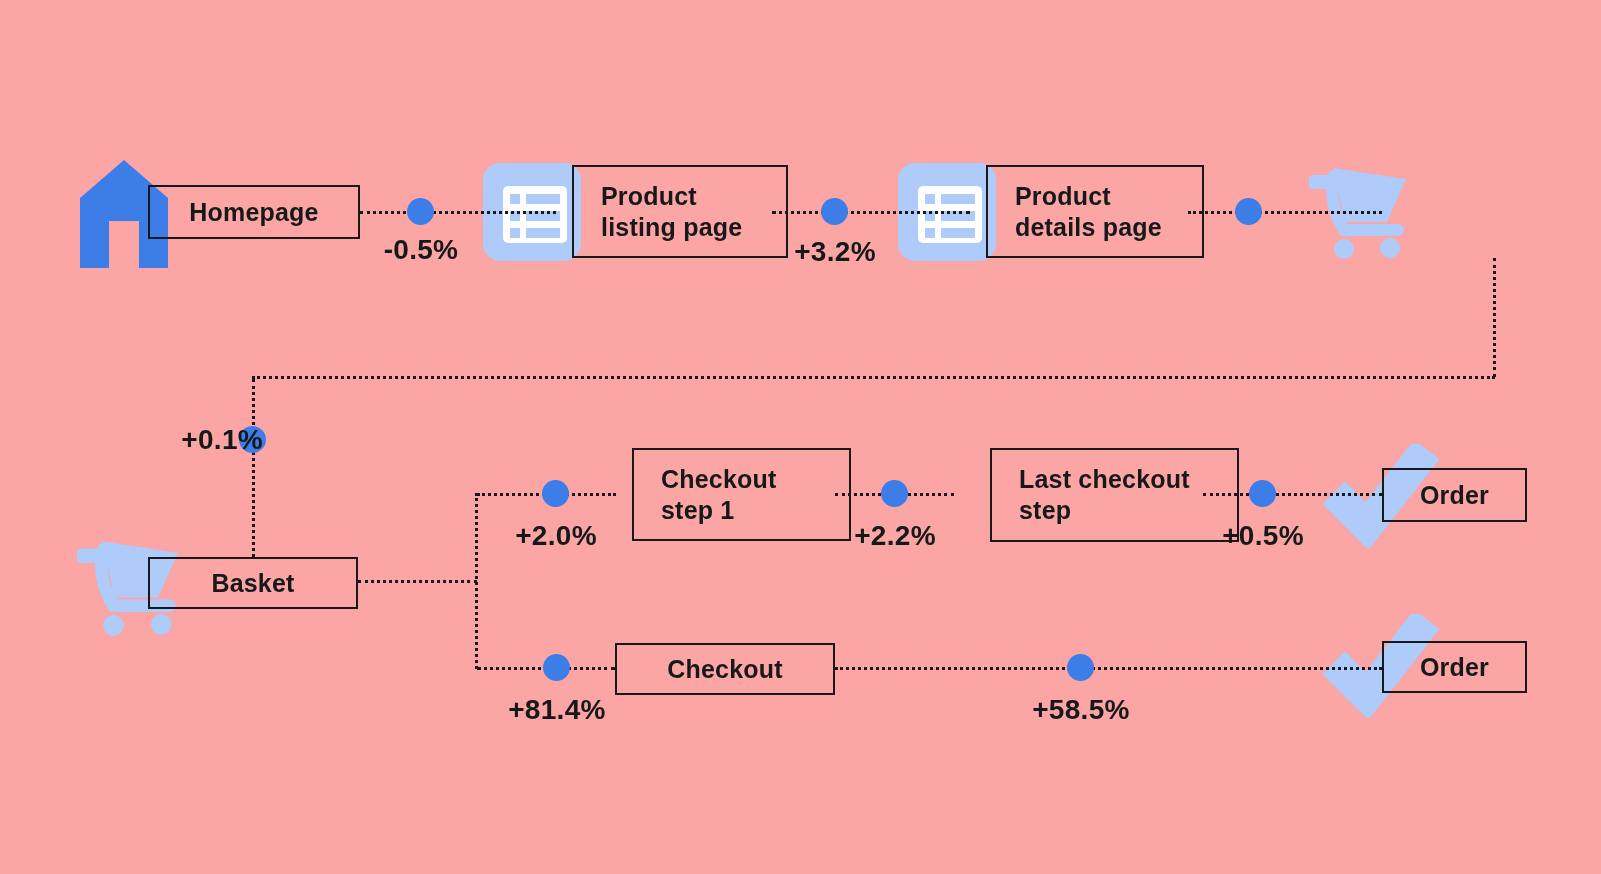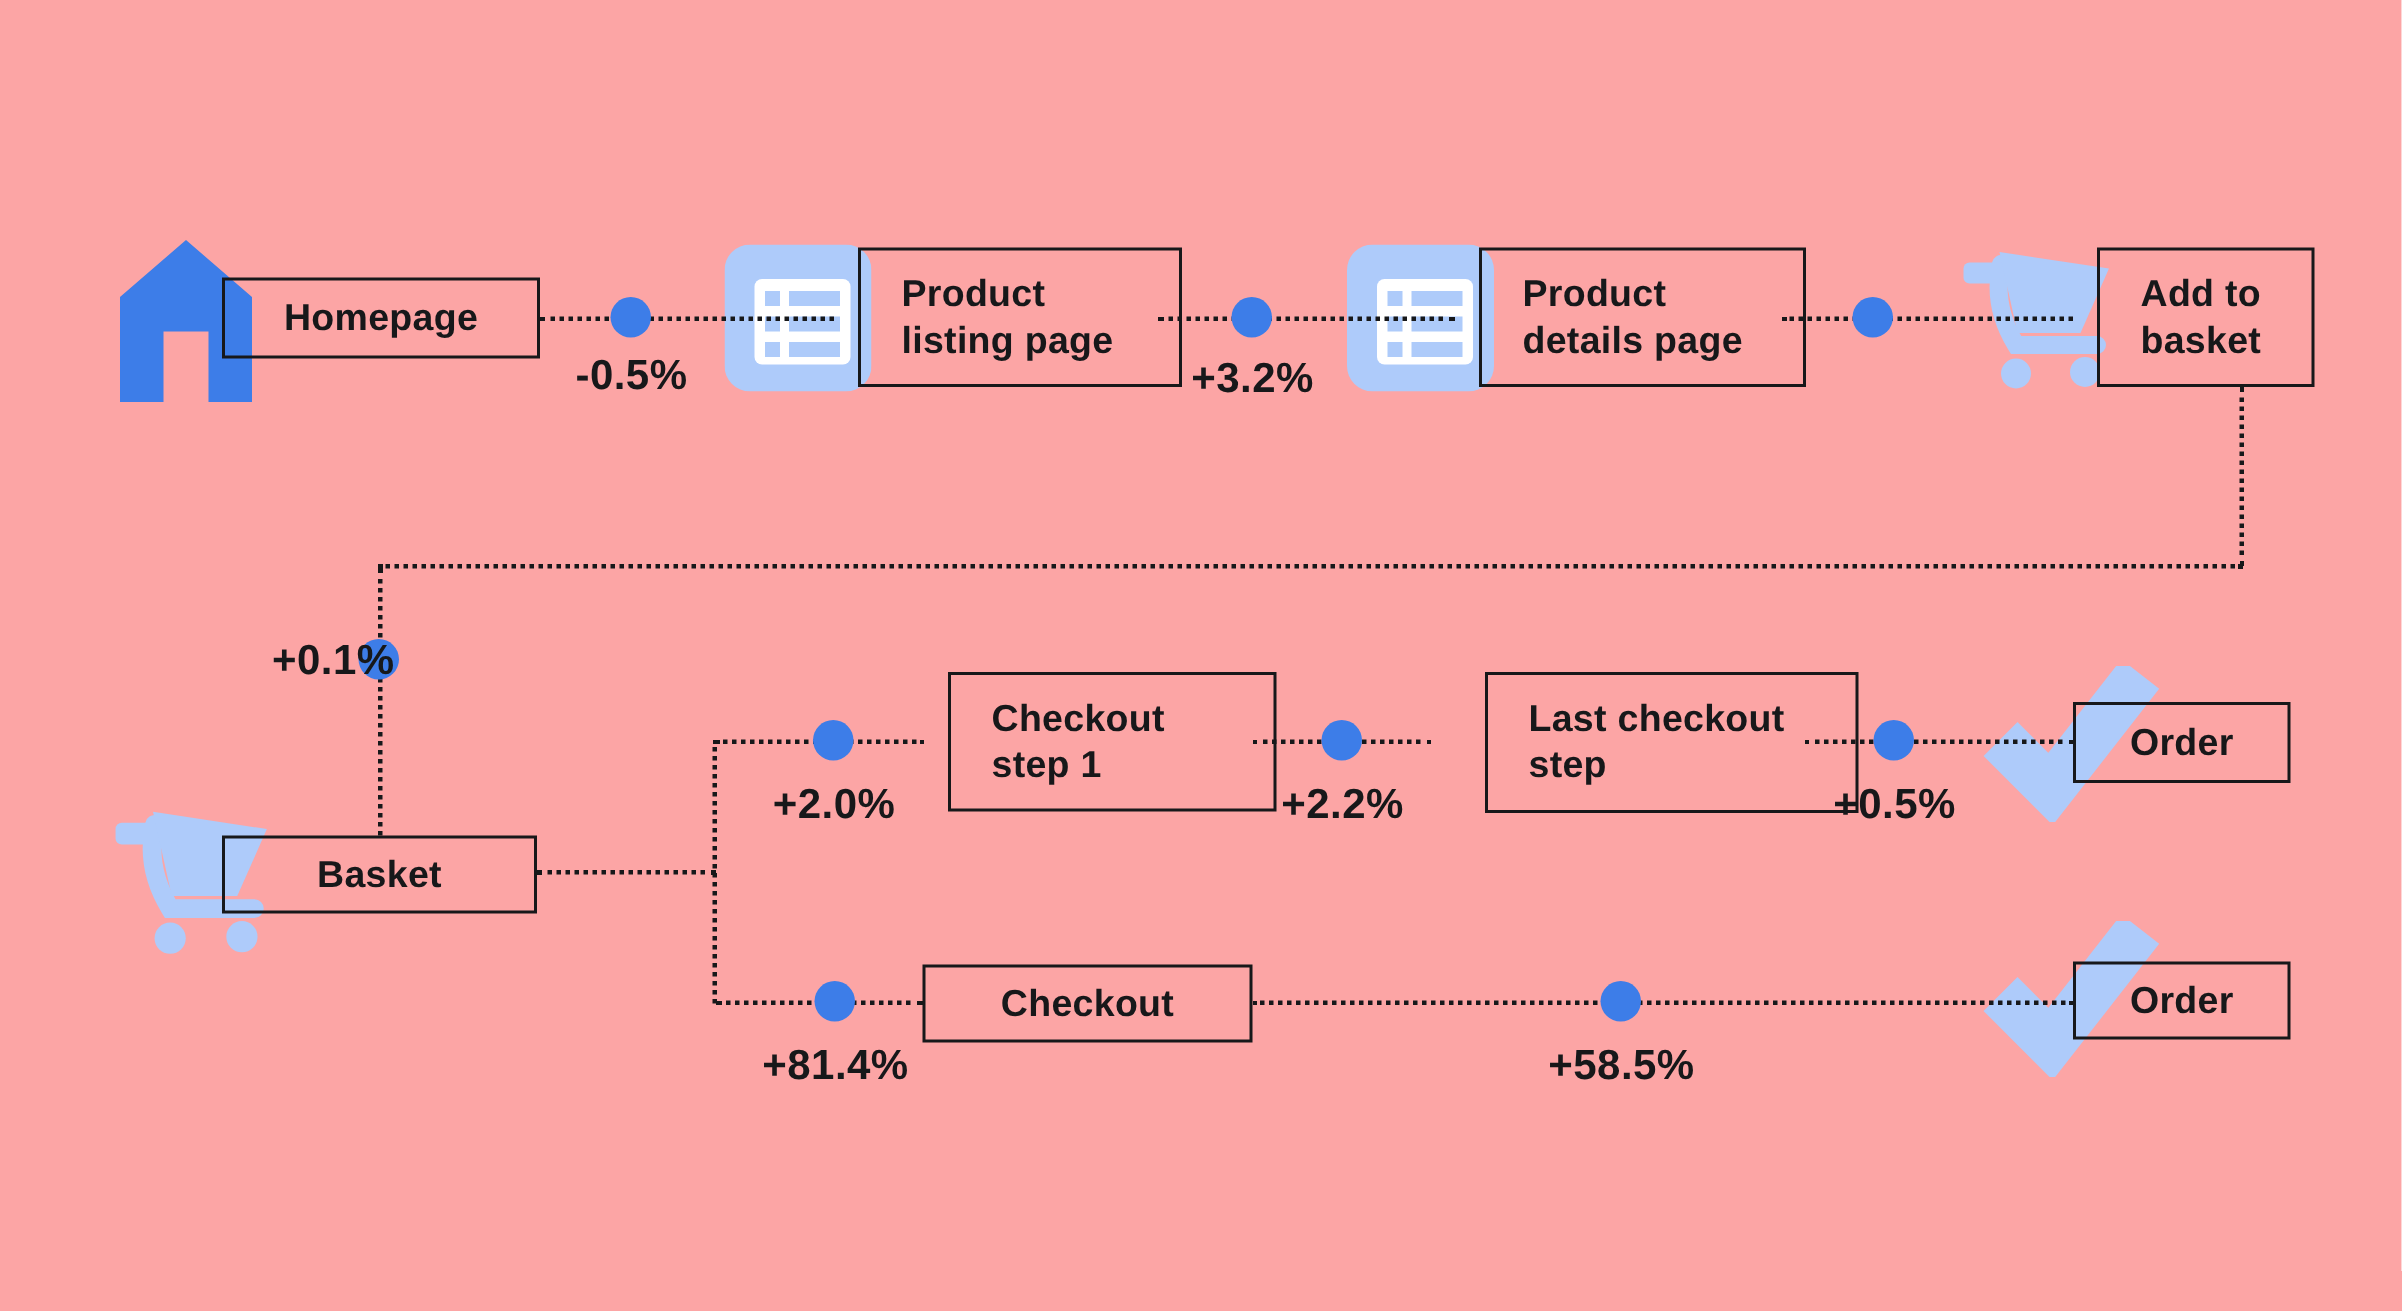--- a/index.html
+++ b/index.html
@@ -162,22 +162,20 @@
   <div class="hline" id="seg-f"></div>
   <div class="hline" id="seg-g"></div>
   <div class="hline" id="seg-h"></div>
   <div class="hline" id="seg-i"></div>
 
   <div class="node center" id="homepage-box">Homepage</div>
   <div class="node left" id="plp-box">Product
 listing page</div>
   <div class="node left" id="pdp-box">Product
 details page</div>
-  <div class="node left" id="atb-box">Add to
-basket</div>
   <div class="node center" id="basket-box">Basket</div>
   <div class="node left" id="c1-box">Checkout
 step 1</div>
   <div class="node left" id="lcs-box">Last checkout
 step</div>
   <div class="node center" id="order1-box">Order</div>
   <div class="node center" id="checkout-box">Checkout</div>
   <div class="node center" id="order2-box">Order</div>
 
   <div class="dot" id="dot-1"></div>

